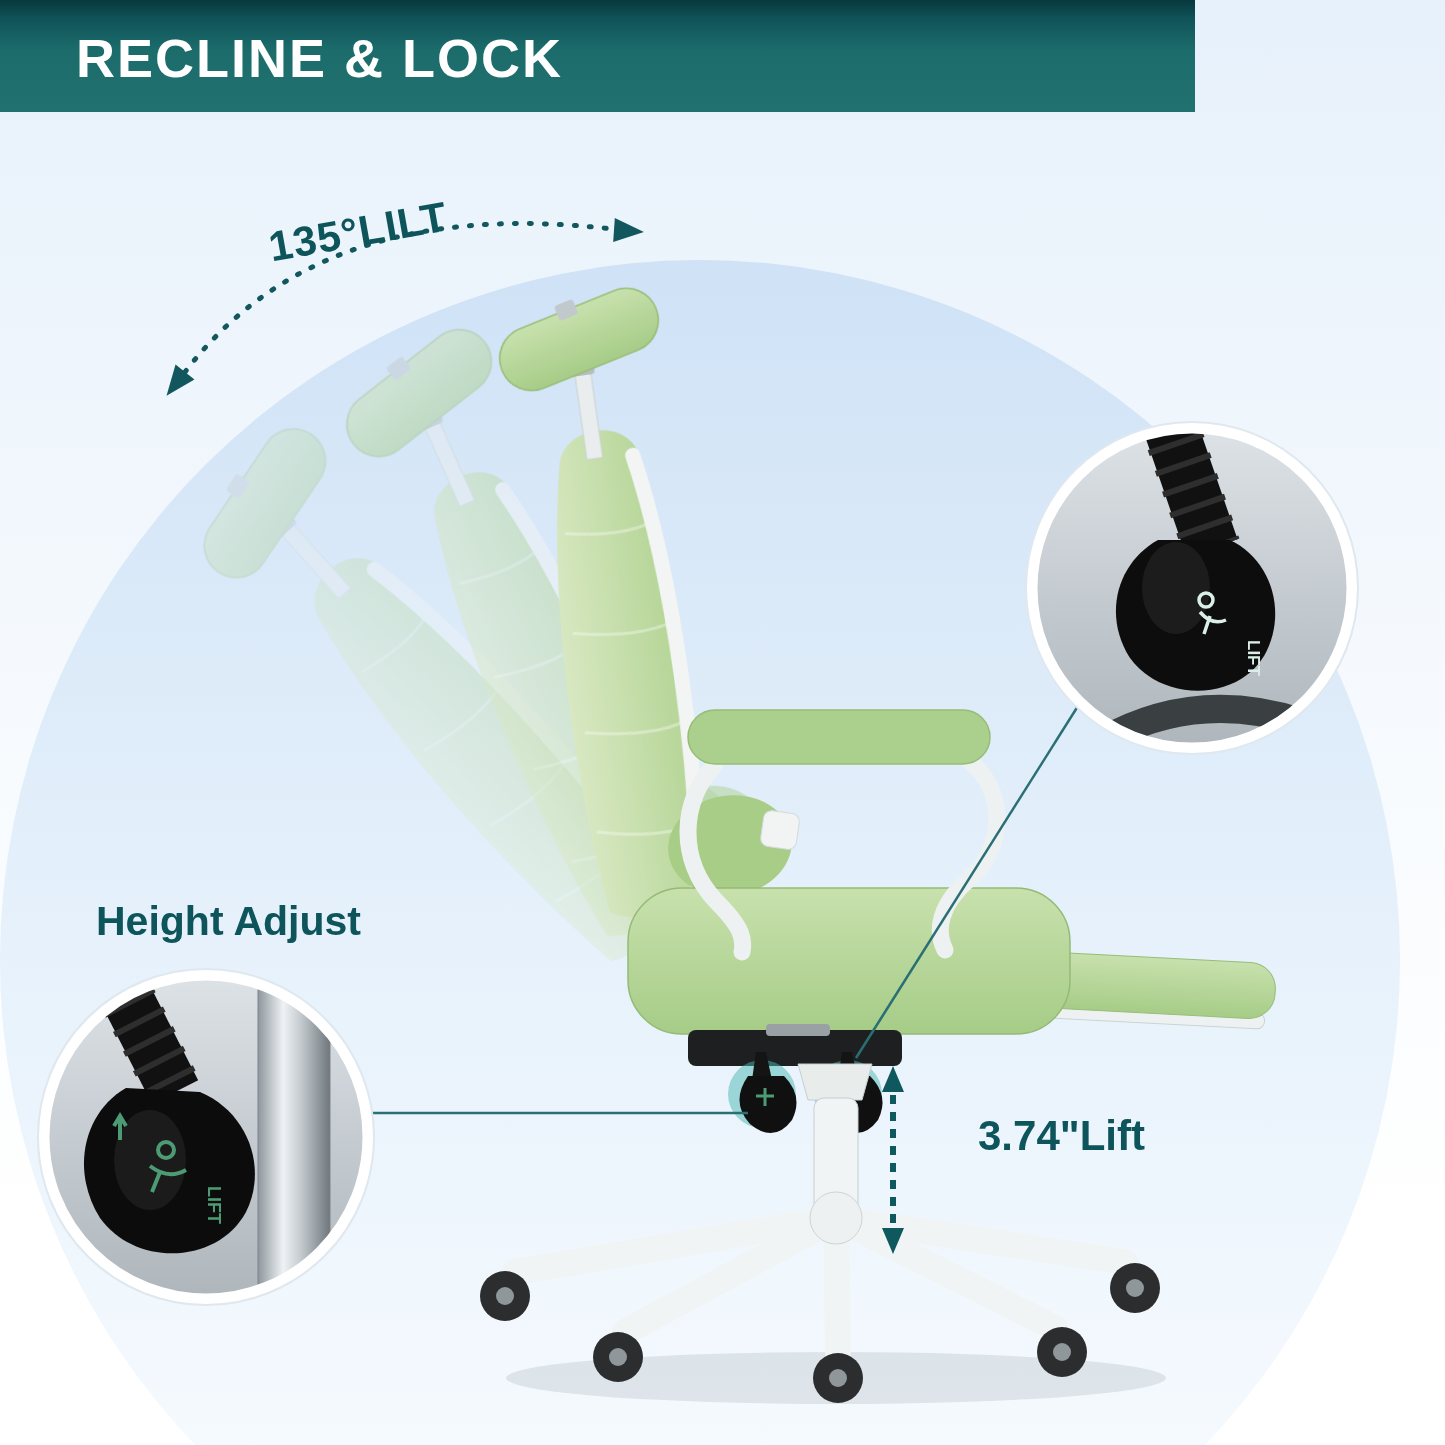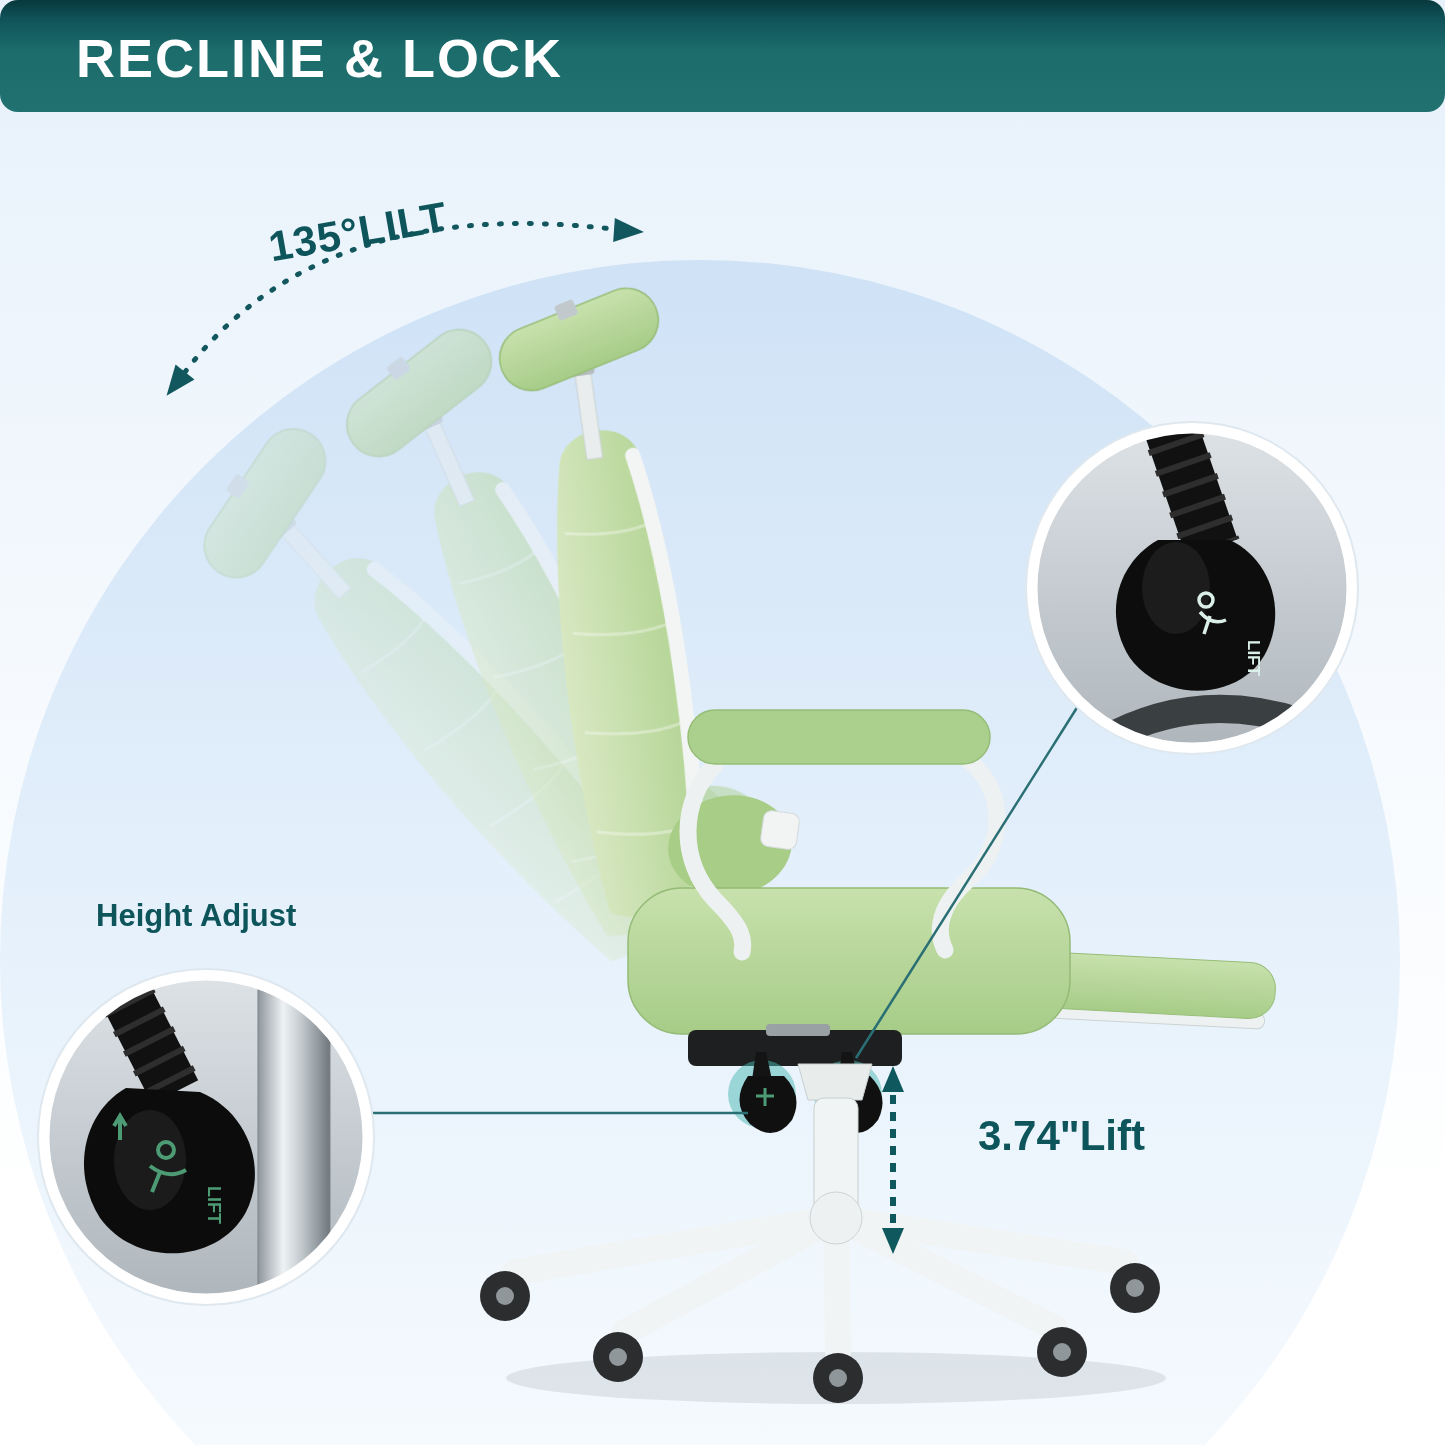--- a/index.html
+++ b/index.html
@@ -2,32 +2,31 @@
 <html><head>
 <meta charset="utf-8">
 <style>
   html,body{margin:0;padding:0;background:#ffffff;}
   .stage{
     position:relative;width:1445px;height:1445px;overflow:hidden;
     background:linear-gradient(180deg,#e7f1fb 0%,#eef5fc 25%,#f8fbfe 55%,#ffffff 85%);
     font-family:"Liberation Sans",sans-serif;
   }
   .banner{
-    position:absolute;left:0;top:0;width:1445px;height:112px;
+    position:absolute;left:0;top:0;width:1195px;height:112px;
     background:linear-gradient(180deg,#07383d 0%,#0f5257 16%,#1c6c6c 45%,#20716f 100%);
-    border-radius:18px;
   }
   .banner-title{
     position:absolute;left:76px;top:0;height:112px;line-height:116px;
     font-size:54px;font-weight:800;letter-spacing:2px;color:#ffffff;
   }
   .label{position:absolute;font-weight:800;color:#0d545b;white-space:nowrap;}
   .label-tilt{left:268px;top:208px;font-size:42px;transform:rotate(-10deg);letter-spacing:1px;}
   .label-recline{left:1096px;top:352px;font-size:45px;}
-  .label-height{left:96px;top:898px;font-size:31px;}
+  .label-height{left:96px;top:898px;font-size:41px;}
   .label-lift{left:978px;top:1112px;font-size:42px;}
   svg{position:absolute;left:0;top:0;}
 </style>
 </head>
 <body>
 
 <div class="stage">
 
   <div class="banner">
     <div class="banner-title">RECLINE &amp; LOCK</div>

